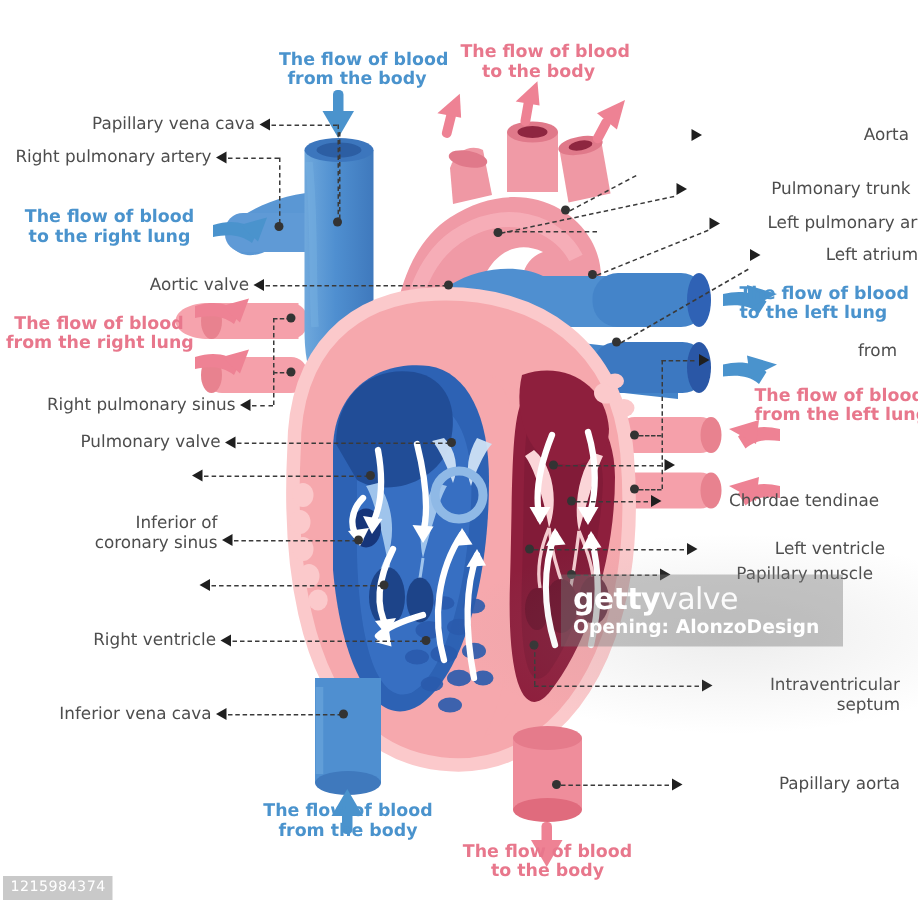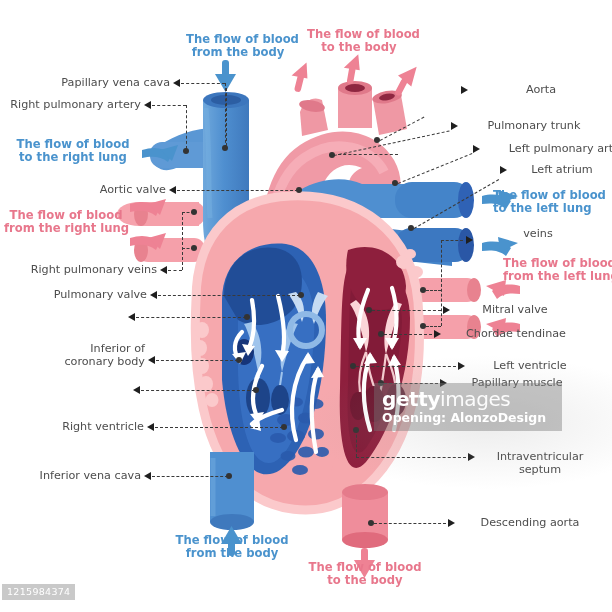--- a/index.html
+++ b/index.html
@@ -16,21 +16,21 @@
   
   .lbl{
     position:absolute;
     font-family:"DejaVu Sans", sans-serif;
     font-size:11.2px;
     color:#4d4d4d;
     line-height:12.6px;
     white-space:nowrap;
   }
   .lbl.r{text-align:right;}
-  .lbl.l{text-align:center;}
+  .lbl.l{text-align:right;}
 
   .flow{
     position:absolute;
     font-family:"DejaVu Sans", sans-serif;
     font-weight:bold;
     font-size:11.6px;
     line-height:13px;
     white-space:nowrap;
   }
   .flow.blue{color:#4a93cd;}
@@ -541,63 +541,62 @@
     <div>The flow of blood</div>
     <div>to the body</div>
   </div>
 
   <div class="lbl r" style="left:0px;top:77px;width:170px">Papillary vena cava</div>
 
   <div class="lbl r" style="left:0px;top:99px;width:141px">Right pulmonary artery</div>
 
   <div class="lbl r" style="left:0px;top:184px;width:166px">Aortic valve</div>
 
-  <div class="lbl r" style="left:0px;top:264px;width:157px">Right pulmonary veins</div>
+  <div class="lbl r" style="left:0px;top:264px;width:157px">Right pulmonary sinus</div>
 
   <div class="lbl r" style="left:0px;top:289px;width:147px">Pulmonary valve</div>
 
 
   <div class="lbl r" style="left:0px;top:343px;width:145px">
     <div>Inferior of</div>
-    <div>coronary body</div>
+    <div>coronary sinus</div>
   </div>
 
 
   <div class="lbl r" style="left:0px;top:421px;width:144px">Right ventricle</div>
 
   <div class="lbl r" style="left:0px;top:470px;width:141px">Inferior vena cava</div>
 
   <div class="lbl l" style="left:476px;top:84px;width:130px">Aorta</div>
 
   <div class="lbl l" style="left:461px;top:120px;width:146px">Pulmonary trunk</div>
 
   <div class="lbl l" style="left:506px;top:143px;width:128px">Left pulmonary artery</div>
 
   <div class="lbl l" style="left:512px;top:164px;width:100px">Left atrium</div>
 
   <div class="lbl l" style="left:478px;top:228px;width:120px">
-    <div>veins</div>
-  </div>
-
-  <div class="lbl l" style="left:455px;top:304px;width:120px">Mitral valve</div>
+    <div>from</div>
+  </div>
+
 
   <div class="lbl l" style="left:446px;top:328px;width:140px">Chordae tendinae</div>
 
   <div class="lbl l" style="left:470px;top:360px;width:120px">Left ventricle</div>
 
   <div class="lbl l" style="left:452px;top:377px;width:130px">Papillary muscle</div>
 
   <div class="lbl l" style="left:480px;top:451px;width:120px">
     <div>Intraventricular</div>
     <div>septum</div>
   </div>
 
-  <div class="lbl l" style="left:460px;top:517px;width:140px">Descending aorta</div>
+  <div class="lbl l" style="left:460px;top:517px;width:140px">Papillary aorta</div>
 
   <div id="wmbg"></div>
   <div id="wm">
-    <div class="g1"><b>getty</b><i>images</i></div>
+    <div class="g1"><b>getty</b><i>valve</i></div>
     <div class="g2">Opening: AlonzoDesign</div>
   </div>
 
   <div id="idtag">1215984374</div>
 
 </div>
 
 </body></html>

